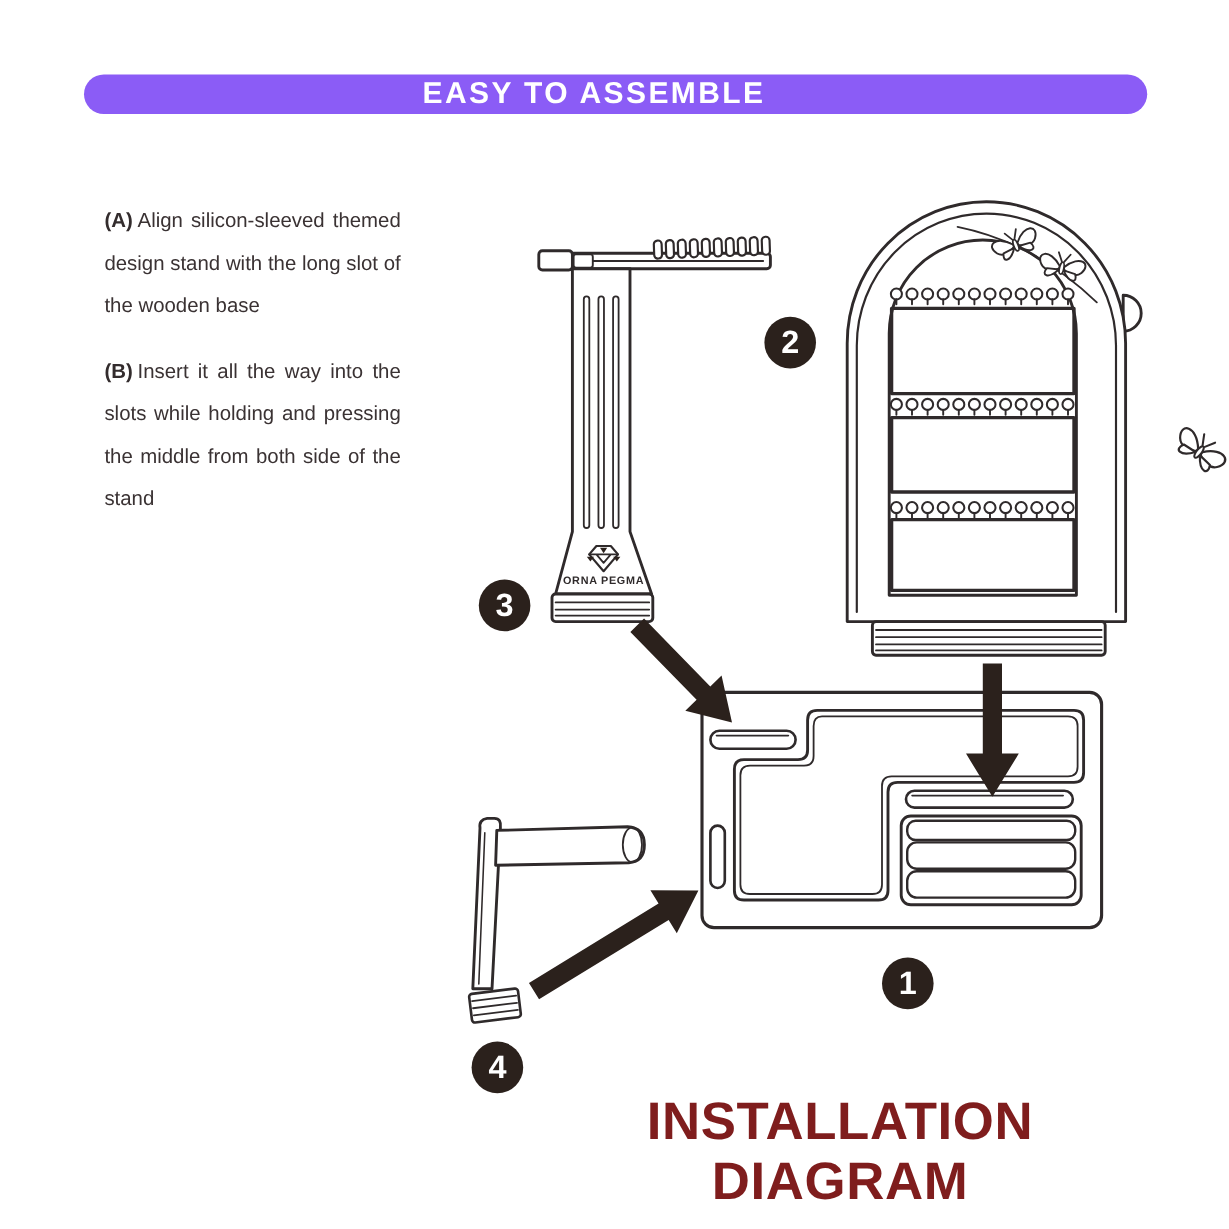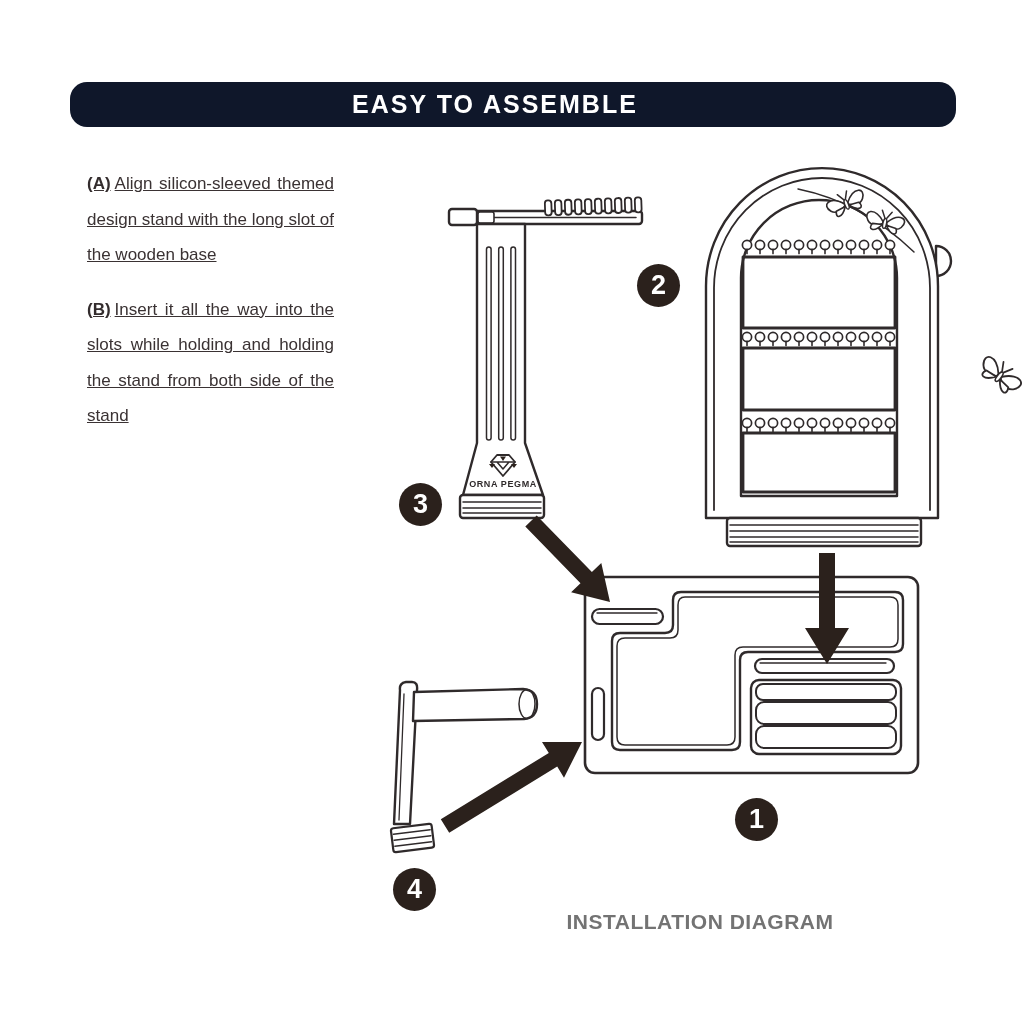--- a/index.html
+++ b/index.html
@@ -1,49 +1,49 @@
 <!DOCTYPE html>
 <html><head>
 <meta charset="utf-8">
 <style>
   html,body{margin:0;padding:0;background:#ffffff;}
   body{width:1024px;height:1024px;position:relative;overflow:hidden;
        font-family:"Liberation Sans", sans-serif;}
-  .banner{position:absolute;left:70px;top:82px;width:886px;height:45px;
-          background:#0f172a;border-radius:17px;display:flex;align-items:center;
+  .banner{position:absolute;left:70px;top:62px;width:886px;height:33px;
+          background:#8b5cf6;border-radius:17px;display:flex;align-items:center;
           justify-content:center;padding-right:36px;box-sizing:border-box;}
   .banner span{color:#ffffff;font-weight:bold;font-size:25px;letter-spacing:2px;}
   .instructions{position:absolute;left:87px;top:166px;width:247px;
                 color:#3a3233;font-size:17px;line-height:35.5px;}
-  .instructions p{margin:0 0 19px 0;text-align:justify;text-align-last:left;text-decoration:underline;}
+  .instructions p{margin:0 0 19px 0;text-align:justify;text-align-last:left;}
   .instructions b{color:#332c2d;margin-right:4px;}
   .diagram-svg{position:absolute;left:0;top:0;width:1024px;height:1024px;}
   .badge{position:absolute;width:43px;height:43px;border-radius:50%;
          background:#2b211c;color:#ffffff;display:flex;align-items:center;
          justify-content:center;font-size:27px;font-weight:bold;}
   .title{position:absolute;left:430px;top:910px;width:540px;text-align:center;
-         color:#737373;font-size:21px;font-weight:bold;letter-spacing:0.5px;}
+         color:#7f1d1d;font-size:44px;font-weight:bold;letter-spacing:0.5px;}
   
   .ln{fill:#ffffff;stroke:#2f2a2b;stroke-width:2.4;stroke-linejoin:round;stroke-linecap:round;}
   .lnf{fill:none;stroke:#2f2a2b;stroke-width:2.4;stroke-linejoin:round;stroke-linecap:round;}
   .thin{fill:none;stroke:#2f2a2b;stroke-width:1.5;stroke-linejoin:round;stroke-linecap:round;}
   .dark{fill:#2b211c;stroke:none;}
   .brandtxt{font-family:"Liberation Sans",sans-serif;font-size:9px;font-weight:bold;
             fill:#2f2a2b;letter-spacing:0.6px;}
 </style>
 </head>
 <body>
 
 <div class="banner">
   <span>EASY TO ASSEMBLE</span>
 </div>
 
 <div class="instructions">
   <p><b>(A)</b><span>Align silicon-sleeved themed design stand with the long slot of the wooden base</span></p>
-  <p><b>(B)</b><span>Insert it all the way into the slots while holding and holding the stand from both side of the stand</span></p>
+  <p><b>(B)</b><span>Insert it all the way into the slots while holding and pressing the middle from both side of the stand</span></p>
 </div>
 
 <svg class="diagram-svg" viewBox="0 0 1024 1024" aria-hidden="true">
   <defs>
     <g id="hole">
       <circle cx="0" cy="0" r="4.6" class="ln" style="stroke-width:1.7"></circle>
       <line x1="0" y1="4.4" x2="0" y2="8.6" class="thin" style="stroke-width:1.6"></line>
     </g>
     <g id="bf">
       <path class="ln" style="stroke-width:1.6" d="M-2,0 C-13,-13 -24,-7 -17,2 C-13,7 -5,5 -2,2 Z"></path>

